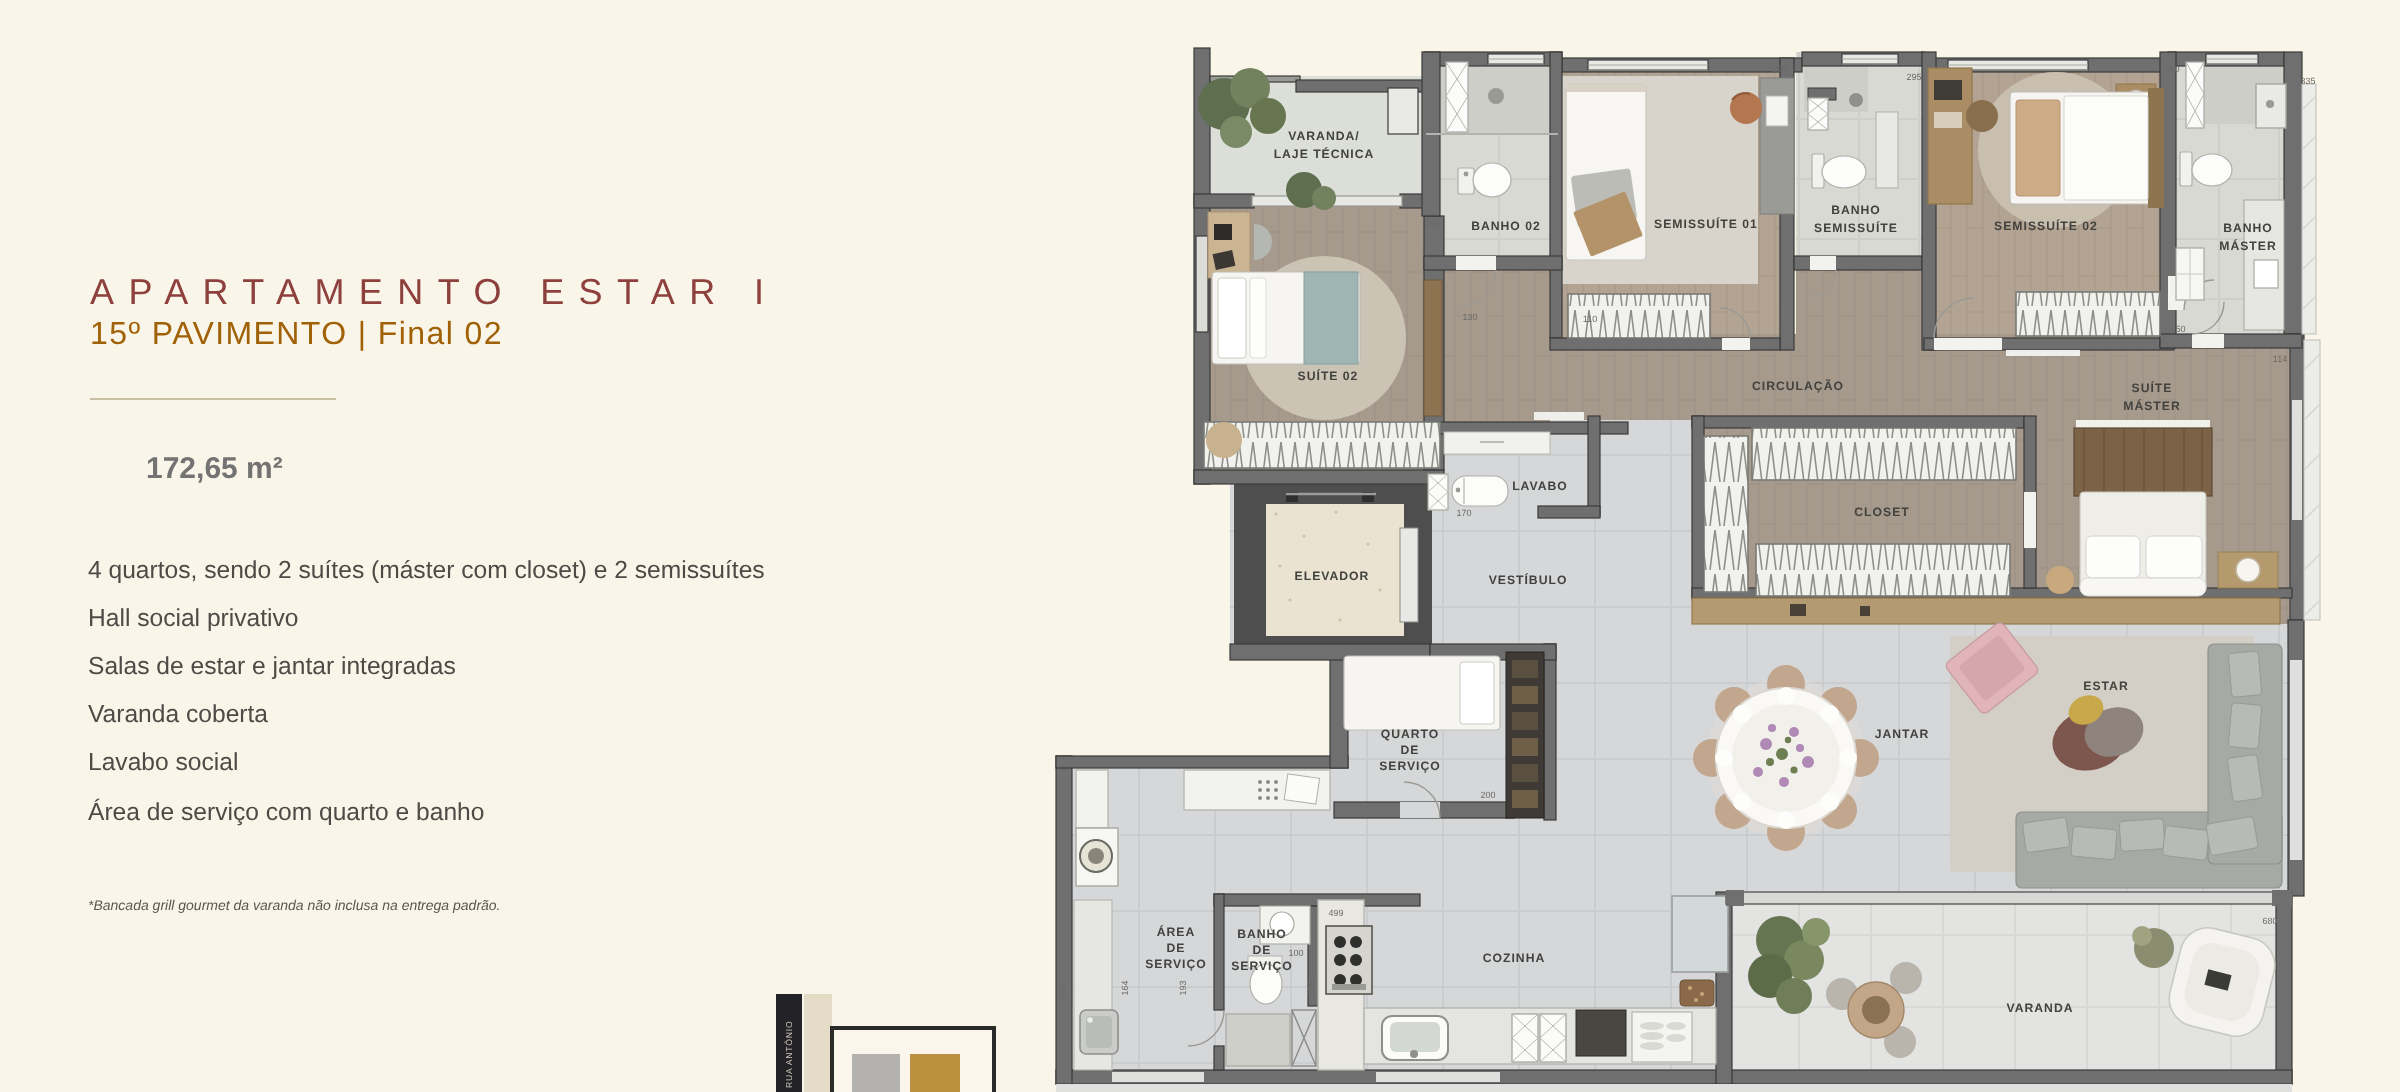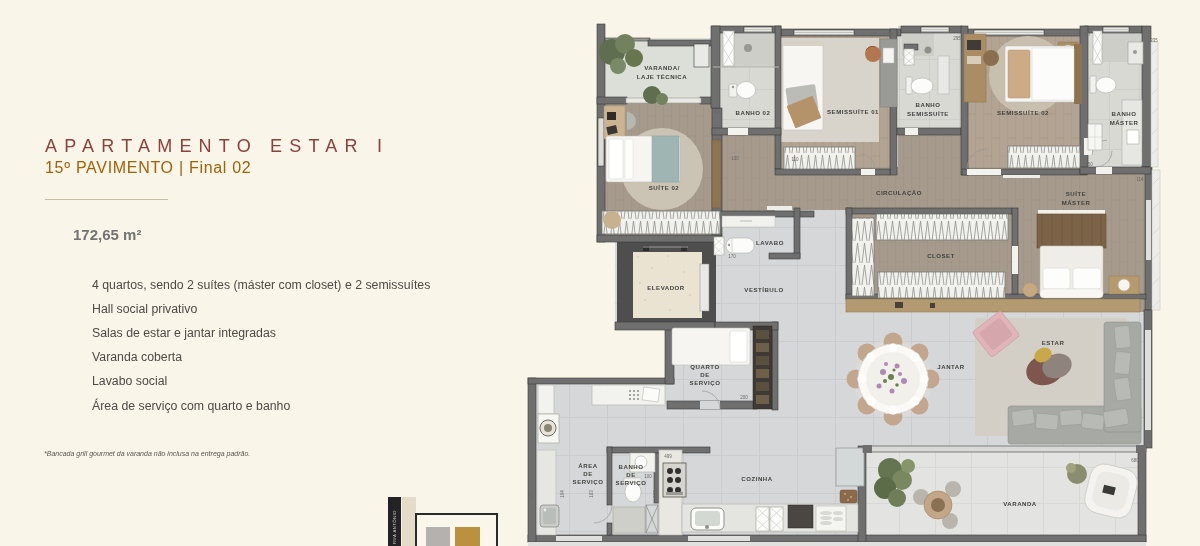--- a/index.html
+++ b/index.html
@@ -2,21 +2,21 @@
 <html><head>
 <meta charset="utf-8">
 <style>
 html,body{margin:0;padding:0;}
 body{width:1200px;height:546px;overflow:hidden;background:#faf5e9;font-family:"Liberation Sans",sans-serif;position:relative;}
 .abs{position:absolute;}
 #title{left:45px;top:136px;font-size:18px;letter-spacing:7.2px;color:#8e403d;font-weight:normal;}
 #subtitle{left:45px;top:159px;font-size:16px;letter-spacing:0.7px;color:#a16207;}
 #divider{left:45px;top:199px;width:123px;height:1px;background:#c9c0a4;}
 #area{left:45px;top:226px;font-size:15px;font-weight:bold;color:#737373;margin-left:28px;}
-#features{left:44px;top:272.5px;font-size:12.3px;color:#4e4a46;line-height:24.2px;margin-left:48px;}
+#features{left:44px;top:272.5px;font-size:12.3px;color:#4e4a46;line-height:24.2px;}
 #footnote{left:44px;top:450px;font-size:7px;font-style:italic;color:#5a564f;}
 #kp-black{left:388px;top:497px;width:13px;height:49px;background:#232226;}
 #kp-black span{position:absolute;left:4px;top:47px;color:#cfcabe;font-size:4.3px;letter-spacing:0.4px;transform:rotate(-90deg);transform-origin:left top;white-space:nowrap;}
 #kp-beige{left:402px;top:497px;width:14px;height:49px;background:#e4dcc6;}
 #kp-box{left:415px;top:513px;width:79px;height:33px;border:2px solid #2a2a2a;background:#faf6ec;}
 #kp-gray{left:426px;top:527px;width:24px;height:19px;background:#b3b2ae;}
 #kp-gold{left:455px;top:527px;width:25px;height:19px;background:#b9913f;}
 </style>
 </head>
 <body>

